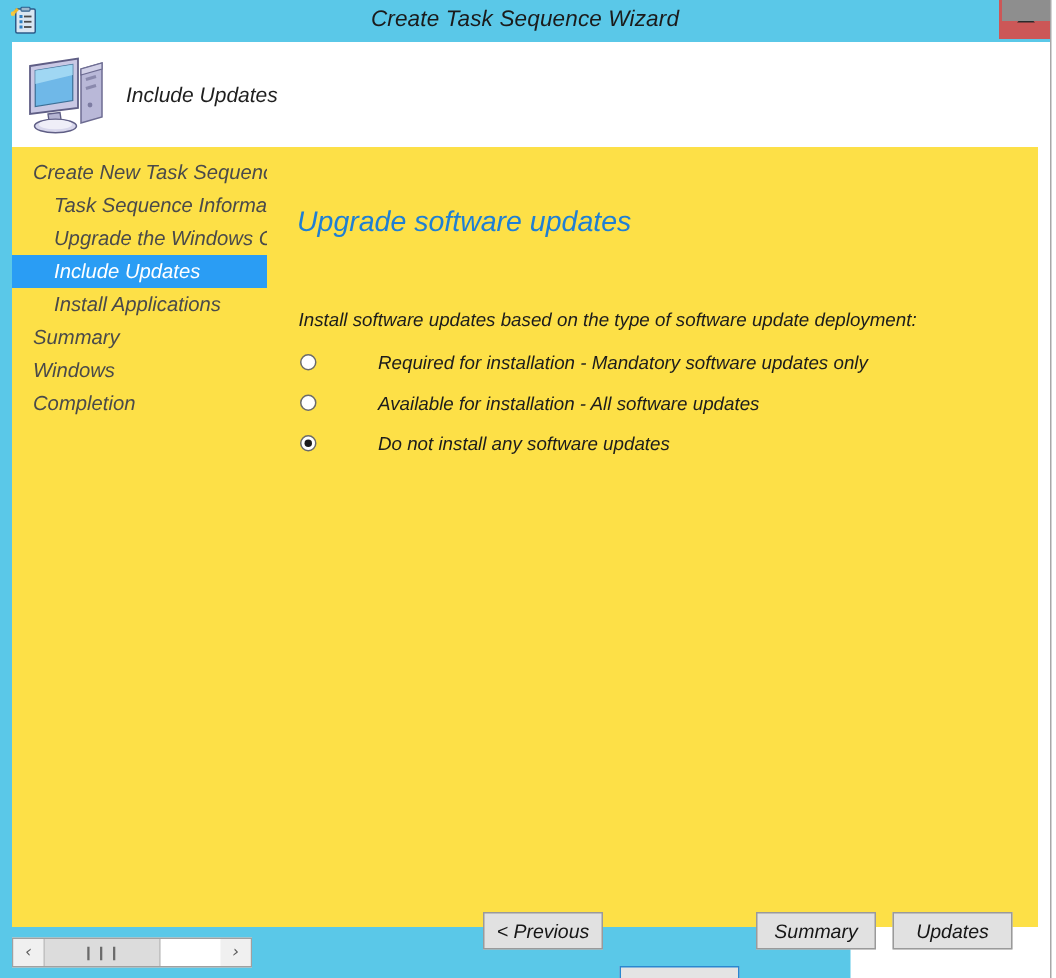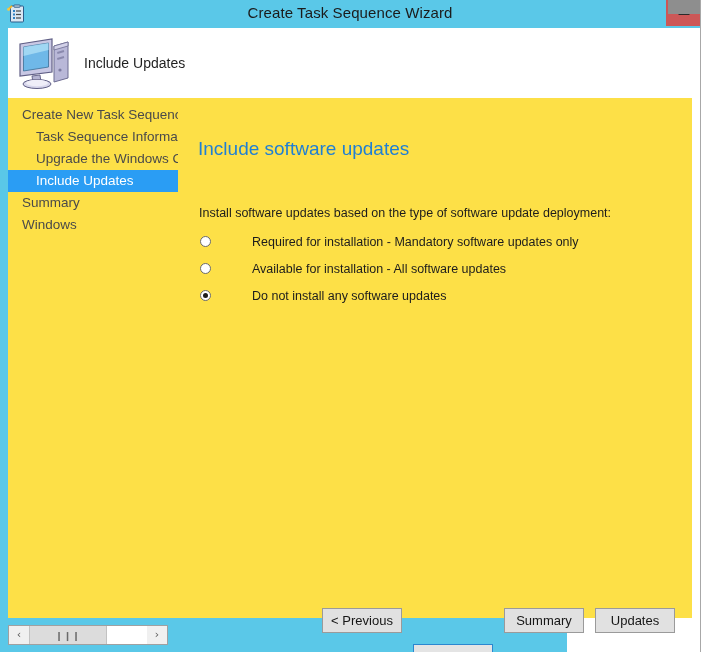--- a/index.html
+++ b/index.html
@@ -17,20 +17,21 @@
   }
 
   
   #window {
     position: absolute;
     left: 0; top: 0;
     width: 567px;
     height: 652px;
     background: #5ac8e8;
     box-sizing: border-box;
+    font-style: italic;
   }
   #right-gutter {
     position: absolute;
     left: 700px; top: 0;
     width: 4px; height: 652px;
     background: #ffffff;
   }
   #right-gutter-line {
     position: absolute;
     left: 700px; top: 0;
@@ -316,26 +317,28 @@
           <ellipse cx="21" cy="49" rx="11" ry="3.2" fill="#efeef8"></ellipse>
         </svg>
         <div id="header-title">Include Updates</div>
       </div>
 
       <div id="nav">
         <div class="nav-item">Create New Task Sequence</div>
         <div class="nav-item indent">Task Sequence Information</div>
         <div class="nav-item indent">Upgrade the Windows Operating System</div>
         <div class="nav-item indent selected">Include Updates</div>
+        <div class="nav-item indent">Install Applications</div>
         <div class="nav-item">Summary</div>
         <div class="nav-item">Windows</div>
+        <div class="nav-item">Completion</div>
       </div>
 
       <div id="content">
-        <div id="content-heading">Include software updates</div>
+        <div id="content-heading">Upgrade software updates</div>
         <div id="content-instruction">Install software updates based on the type of software update deployment:</div>
 
         <div class="radio-row" style="top:128px">
           <span class="radio-mark"></span>
           <span class="radio-label">Required for installation - Mandatory software updates only</span>
         </div>
 
         <div class="radio-row" style="top:155px">
           <span class="radio-mark"></span>
           <span class="radio-label">Available for installation - All software updates</span>

